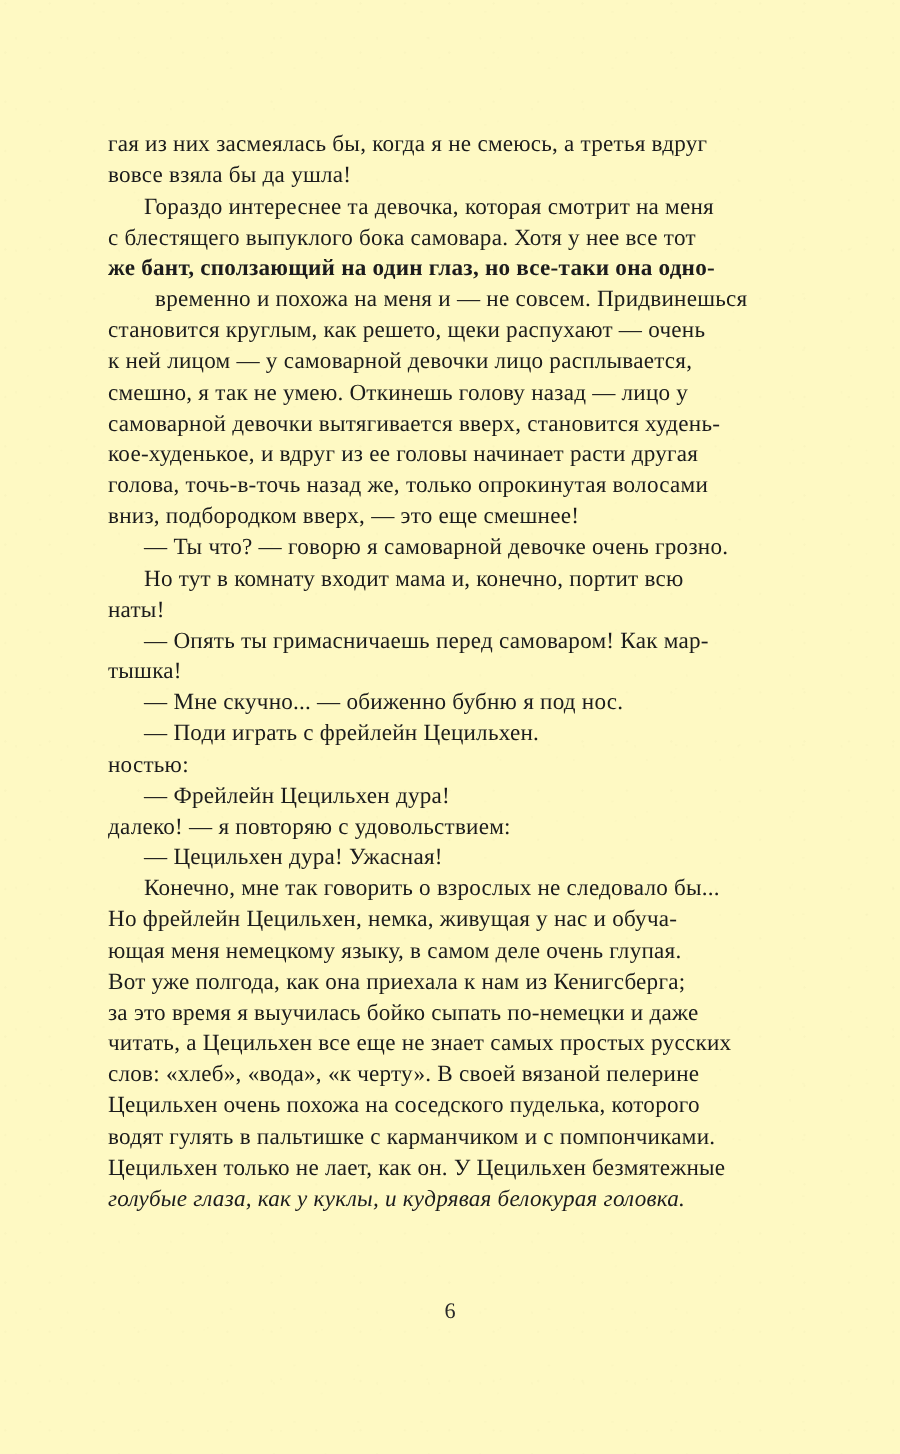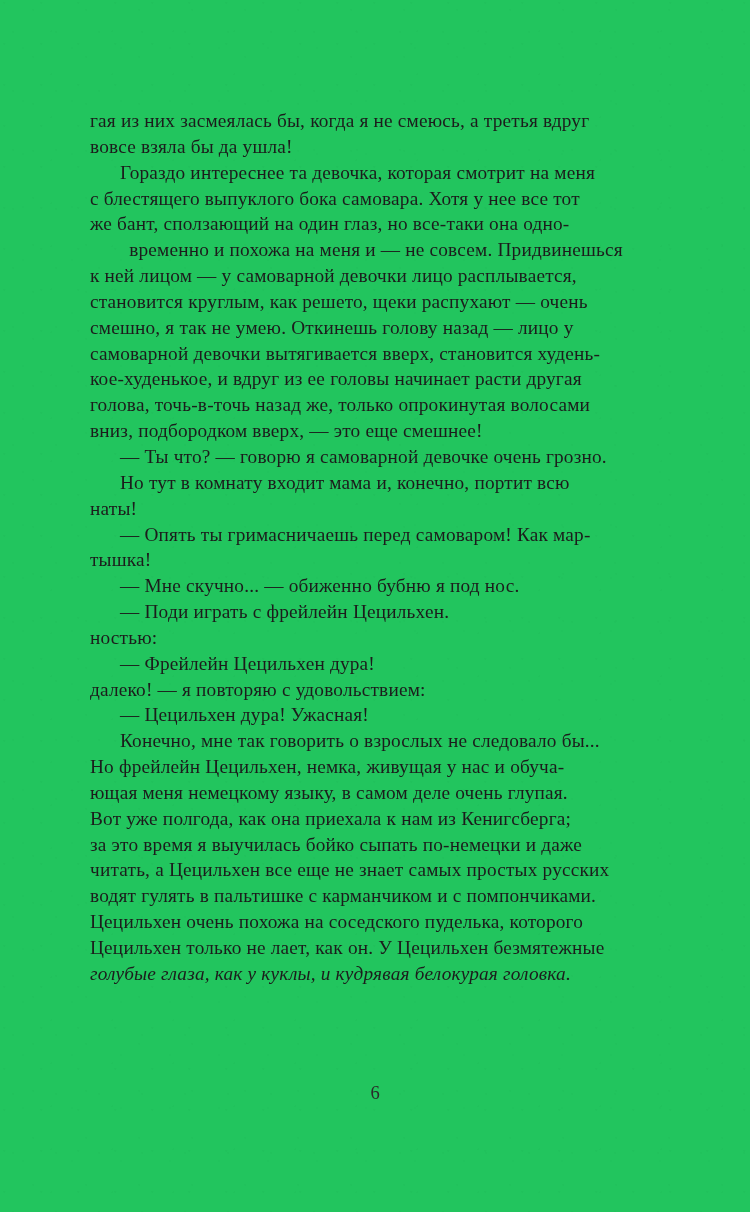--- a/index.html
+++ b/index.html
@@ -15,21 +15,21 @@
     color: #1a1a1a;
     overflow: hidden;
     position: relative;
   }
   .page {
     position: absolute;
     left: 0;
     top: 0;
     width: 750px;
     height: 1212px;
-    background: #22c55e;
+    background: #fef9c3;
   }
   
   .paper-grain {
     position: absolute;
     inset: 0;
     pointer-events: none;
     background-image:
       radial-gradient(circle at 12% 7%,  rgba(0,0,0,0.018) 0 1px, transparent 1.2px),
       radial-gradient(circle at 63% 21%, rgba(0,0,0,0.016) 0 1px, transparent 1.2px),
       radial-gradient(circle at 31% 54%, rgba(0,0,0,0.014) 0 1px, transparent 1.2px),
@@ -71,24 +71,24 @@
 
 <div class="page">
 
   <div class="paper-grain"></div>
 
   <div class="text-block" id="text-block">
       <div class="line j" style="word-spacing: 0px;">гая из них засмеялась бы, когда я не смеюсь, а третья вдруг</div>
       <div class="line">вовсе взяла бы да ушла!</div>
       <div class="line j indent" style="word-spacing: 0px;">Гораздо интереснее та девочка, которая смотрит на меня</div>
       <div class="line j" style="word-spacing: 0px;">с блестящего выпуклого бока самовара. Хотя у нее все тот</div>
-      <div class="line j" style="word-spacing: 0px;">же бант, сползающий на один глаз, но все-таки она одно-</div>
+      <div class="line j" style="word-spacing: 0px; font-weight: bold;">же бант, сползающий на один глаз, но все-таки она одно-</div>
       <div class="line j" style="word-spacing: 0px; text-align: center;">временно и похожа на меня и — не совсем. Придвинешься</div>
+      <div class="line j" style="word-spacing: 0px;">становится круглым, как решето, щеки распухают — очень</div>
       <div class="line j" style="word-spacing: 0px;">к ней лицом — у самоварной девочки лицо расплывается,</div>
-      <div class="line j" style="word-spacing: 0px;">становится круглым, как решето, щеки распухают — очень</div>
       <div class="line j" style="word-spacing: 0px;">смешно, я так не умею. Откинешь голову назад — лицо у</div>
       <div class="line j" style="word-spacing: 0px;">самоварной девочки вытягивается вверх, становится худень-</div>
       <div class="line j" style="word-spacing: 0px;">кое-худенькое, и вдруг из ее головы начинает расти другая</div>
       <div class="line j" style="word-spacing: 0px;">голова, точь-в-точь назад же, только опрокинутая волосами</div>
       <div class="line">вниз, подбородком вверх, — это еще смешнее!</div>
       <div class="line indent">— Ты что? — говорю я самоварной девочке очень грозно.</div>
       <div class="line j indent" style="word-spacing: 0px;">Но тут в комнату входит мама и, конечно, портит всю</div>
       <div class="line">наты!</div>
       <div class="line j indent" style="word-spacing: 0px;">— Опять ты гримасничаешь перед самоваром! Как мар-</div>
       <div class="line">тышка!</div>
@@ -97,21 +97,22 @@
       <div class="line">ностью:</div>
       <div class="line indent">— Фрейлейн Цецильхен дура!</div>
       <div class="line">далеко! — я повторяю с удовольствием:</div>
       <div class="line indent">— Цецильхен дура! Ужасная!</div>
       <div class="line indent">Конечно, мне так говорить о взрослых не следовало бы...</div>
       <div class="line j" style="word-spacing: 0px;">Но фрейлейн Цецильхен, немка, живущая у нас и обуча-</div>
       <div class="line j" style="word-spacing: 0px;">ющая меня немецкому языку, в самом деле очень глупая.</div>
       <div class="line j" style="word-spacing: 0px;">Вот уже полгода, как она приехала к нам из Кенигсберга;</div>
       <div class="line j" style="word-spacing: 0px;">за это время я выучилась бойко сыпать по-немецки и даже</div>
       <div class="line j" style="word-spacing: 0px;">читать, а Цецильхен все еще не знает самых простых русских</div>
+      <div class="line j" style="word-spacing: 0px;">слов: «хлеб», «вода», «к черту». В своей вязаной пелерине</div>
+      <div class="line j" style="word-spacing: 0px;">Цецильхен очень похожа на соседского пуделька, которого</div>
       <div class="line j" style="word-spacing: 0px;">водят гулять в пальтишке с карманчиком и с помпончиками.</div>
-      <div class="line j" style="word-spacing: 0px;">Цецильхен очень похожа на соседского пуделька, которого</div>
       <div class="line j" style="word-spacing: 0px;">Цецильхен только не лает, как он. У Цецильхен безмятежные</div>
       <div class="line j" style="word-spacing: 0px; font-style: italic;">голубые глаза, как у куклы, и кудрявая белокурая головка.</div>
     </div>
 
   <div class="folio">6</div>
 
 </div>
 
 </body></html>

